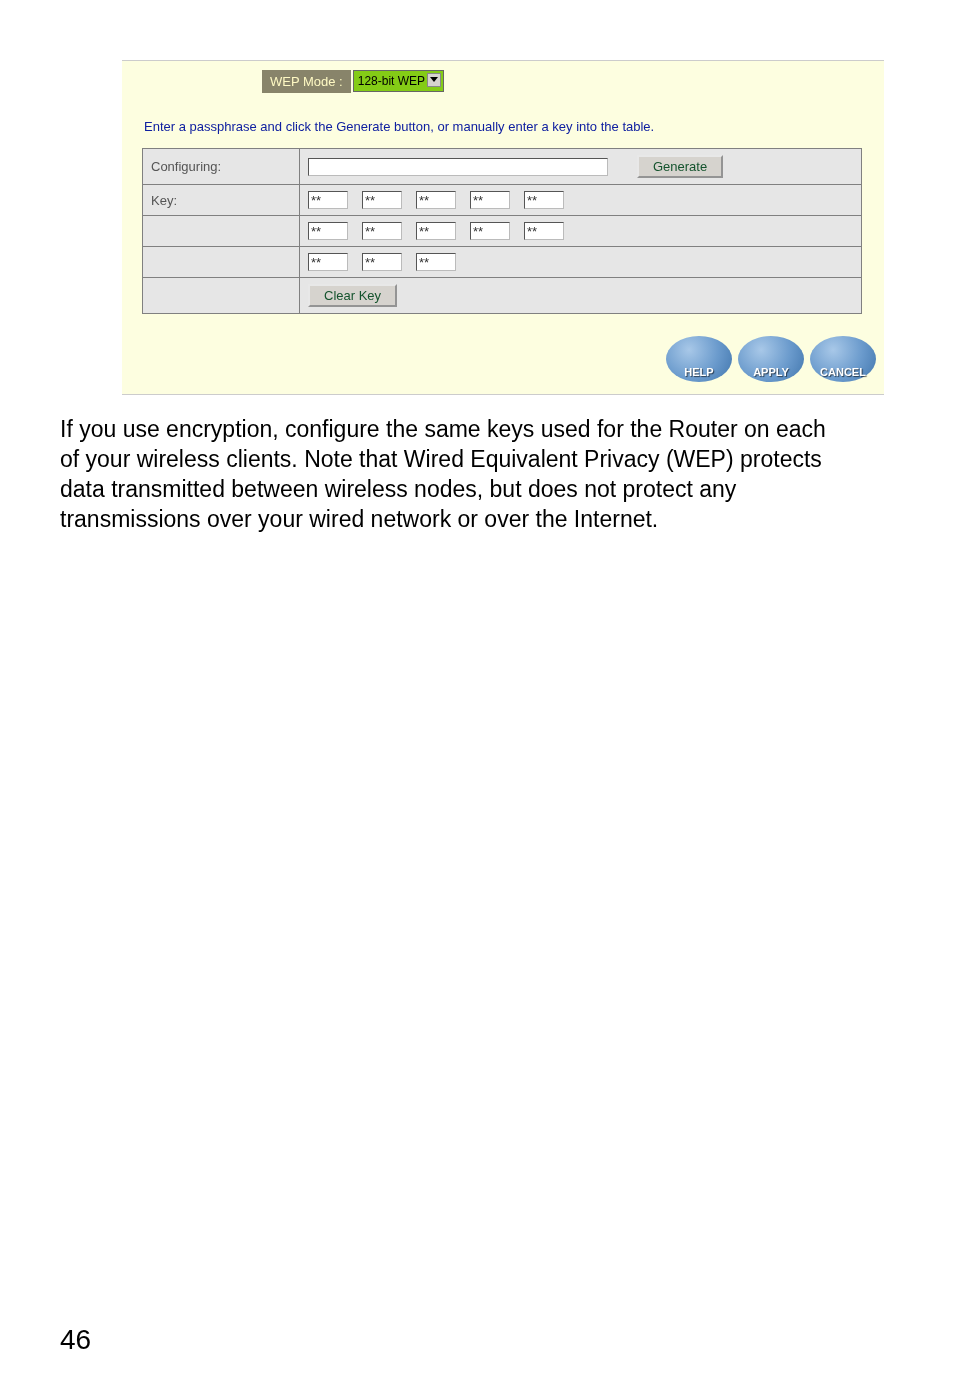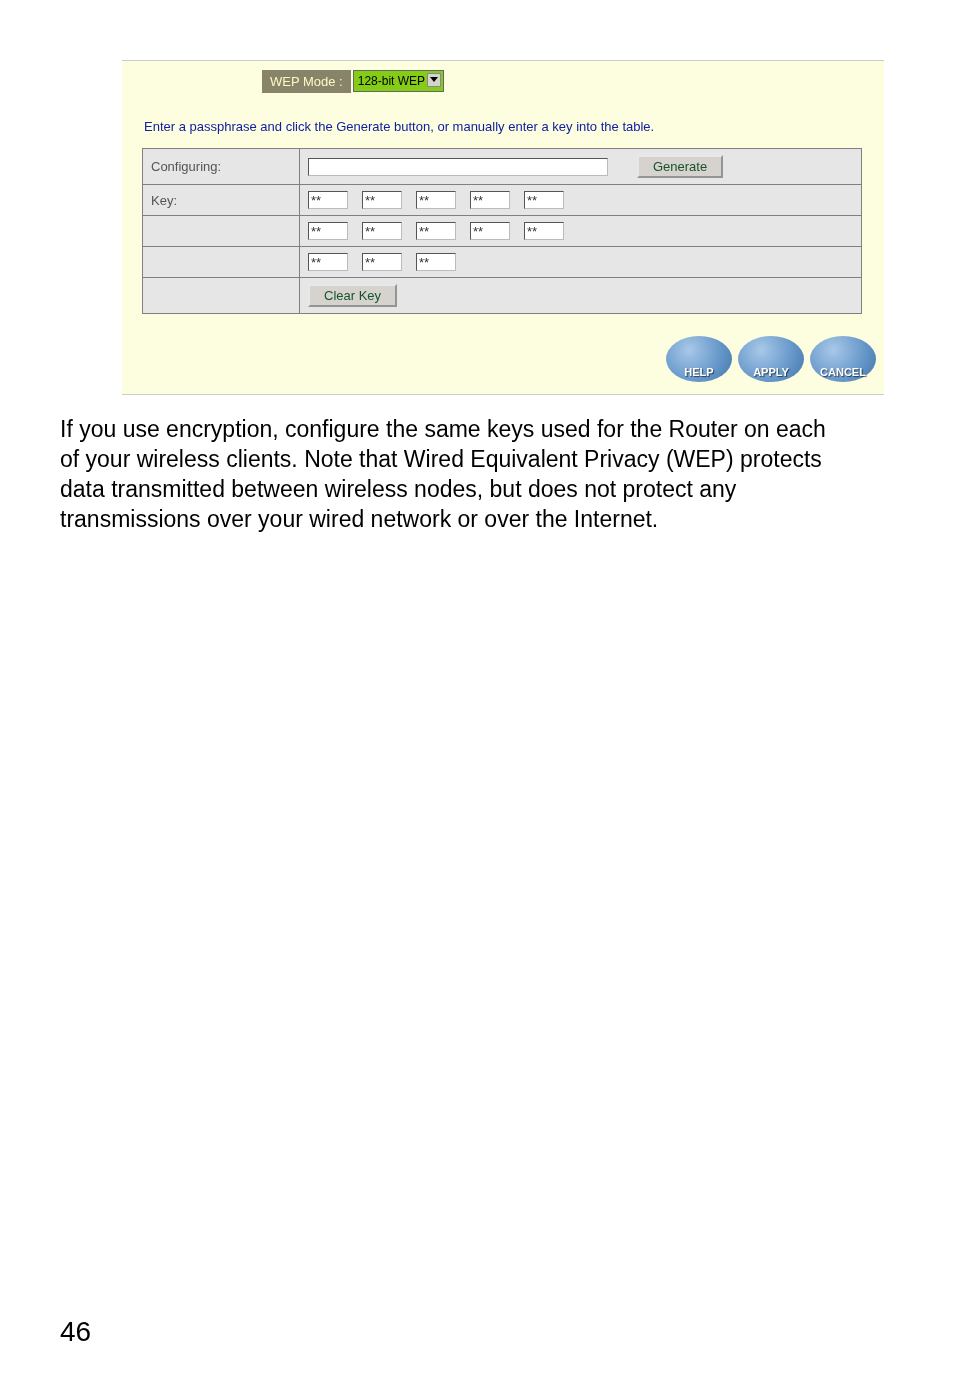--- a/index.html
+++ b/index.html
@@ -172,21 +172,21 @@
     font-size: 23px;
     line-height: 1.3;
     margin-top: 20px;
     width: 770px;
     font-family: Arial, Helvetica, sans-serif;
     color: #000;
   }
   .page-num {
     position: absolute;
     left: 60px;
-    bottom: 40px;
+    bottom: 32px;
     font-size: 28px;
     margin-top: 22px;
   }
   .key-row-wrap {
     display: flex;
     gap: 14px;
   }
 </style>
 </head>
 <body>

